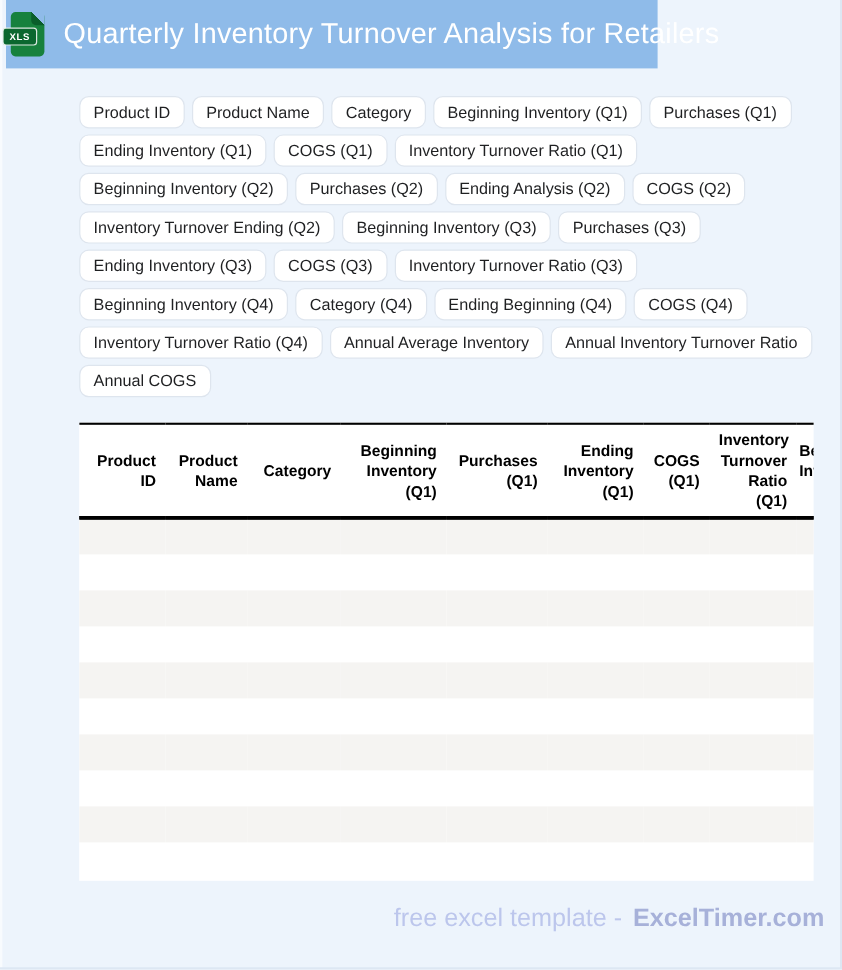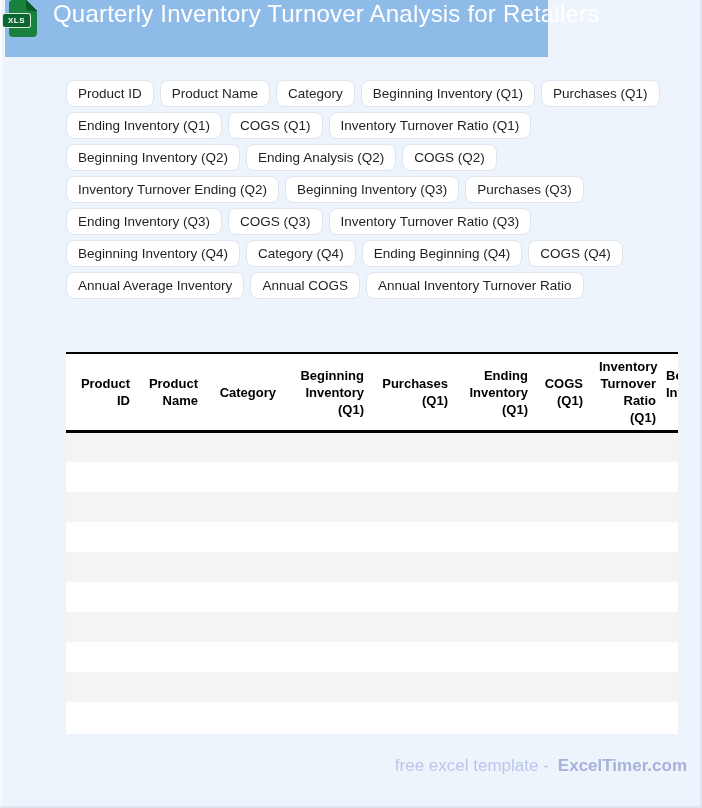--- a/index.html
+++ b/index.html
@@ -27,21 +27,21 @@
     box-shadow: inset -2px -2px 0 #dde7f3, inset 2px 0 0 #f8fbfe;
   }
 
   
   .titlebar {
     position: absolute;
     left: 5px; top: 0;
     width: 543px; height: 57px;
     background: var(--header-bg);
     display: flex;
-    align-items: flex-start;
+    align-items: center;
     padding-left: 4px;
     gap: 16px;
   }
   .file-icon { position: relative; width: 28px; height: 37px; flex: none; }
   .file-body {
     position: absolute; inset: 0;
     background: var(--icon-green);
     border-radius: 4px;
   }
   .file-body::after {
@@ -120,21 +120,21 @@
   }
   table.preview th.clip-col { padding: 4px 2px; }
   table.preview tbody tr { height: 30px; }
   table.preview tbody tr:nth-child(odd) { background: var(--stripe); }
   table.preview td { font-size: 13px; padding: 2px 8px; text-align: right; }
 
   
   .footer {
     position: absolute;
     top: 756px; right: 15px;
-    font-size: 17px;
+    font-size: 21px;
     line-height: 20px;
     color: var(--footer-text);
     white-space: nowrap;
   }
   .footer .brand {
     color: var(--footer-brand);
     font-weight: bold;
     margin-left: 9px;
     text-decoration: none;
     cursor: pointer;
@@ -156,35 +156,37 @@
   <div class="chips" id="chips">
       <span class="chip">Product ID</span>
       <span class="chip">Product Name</span>
       <span class="chip">Category</span>
       <span class="chip">Beginning Inventory (Q1)</span>
       <span class="chip">Purchases (Q1)</span>
       <span class="chip">Ending Inventory (Q1)</span>
       <span class="chip">COGS (Q1)</span>
       <span class="chip">Inventory Turnover Ratio (Q1)</span>
       <span class="chip">Beginning Inventory (Q2)</span>
+      <span class="chip">Purchases (Q2)</span>
       <span class="chip">Ending Analysis (Q2)</span>
       <span class="chip">COGS (Q2)</span>
       <span class="chip">Inventory Turnover Ending (Q2)</span>
       <span class="chip">Beginning Inventory (Q3)</span>
       <span class="chip">Purchases (Q3)</span>
       <span class="chip">Ending Inventory (Q3)</span>
       <span class="chip">COGS (Q3)</span>
       <span class="chip">Inventory Turnover Ratio (Q3)</span>
       <span class="chip">Beginning Inventory (Q4)</span>
       <span class="chip">Category (Q4)</span>
       <span class="chip">Ending Beginning (Q4)</span>
       <span class="chip">COGS (Q4)</span>
+      <span class="chip">Inventory Turnover Ratio (Q4)</span>
       <span class="chip">Annual Average Inventory</span>
+      <span class="chip">Annual Inventory Turnover Ratio</span>
       <span class="chip">Annual COGS</span>
-      <span class="chip">Annual Inventory Turnover Ratio</span>
     </div>
 
   <div class="table-wrap">
     <table class="preview">
       <colgroup id="cols">
           <col style="width: 72px;">
           <col style="width: 68px;">
           <col style="width: 78px;">
           <col style="width: 88px;">
           <col style="width: 84px;">

